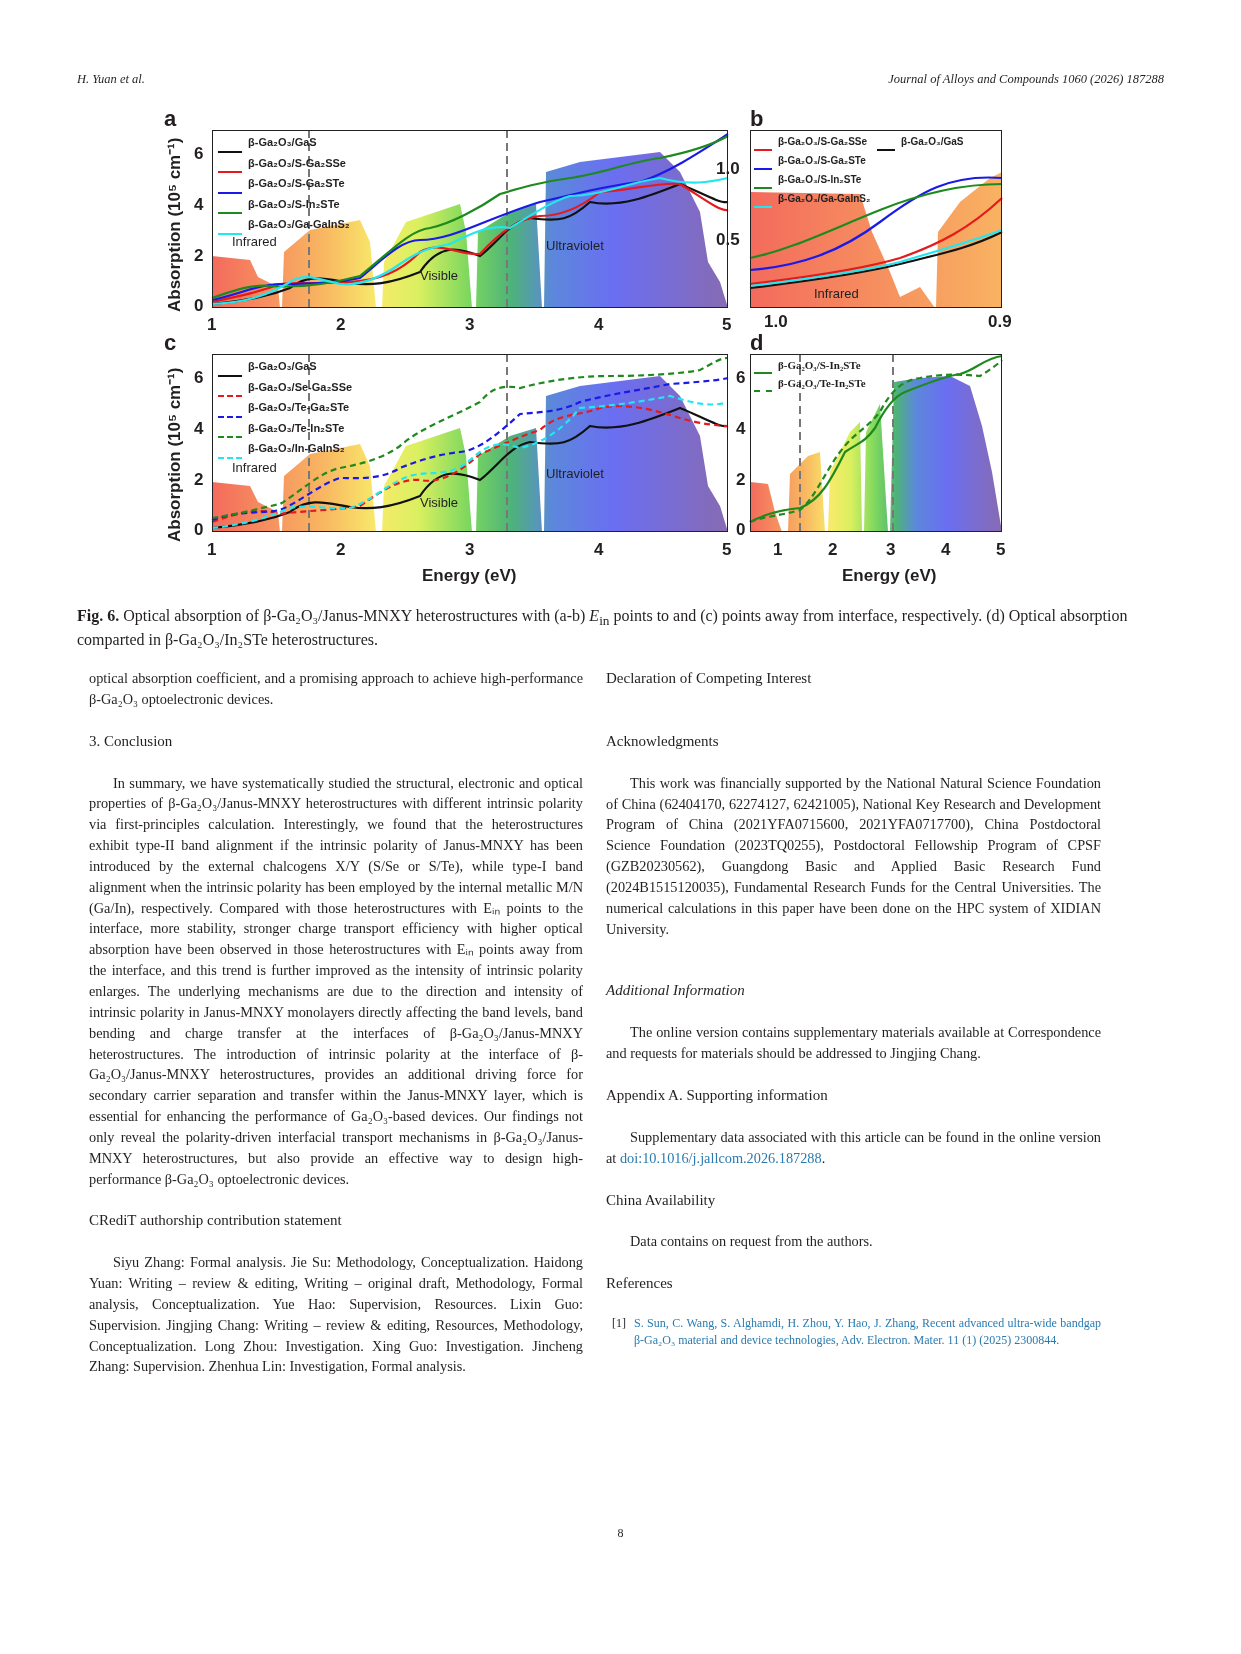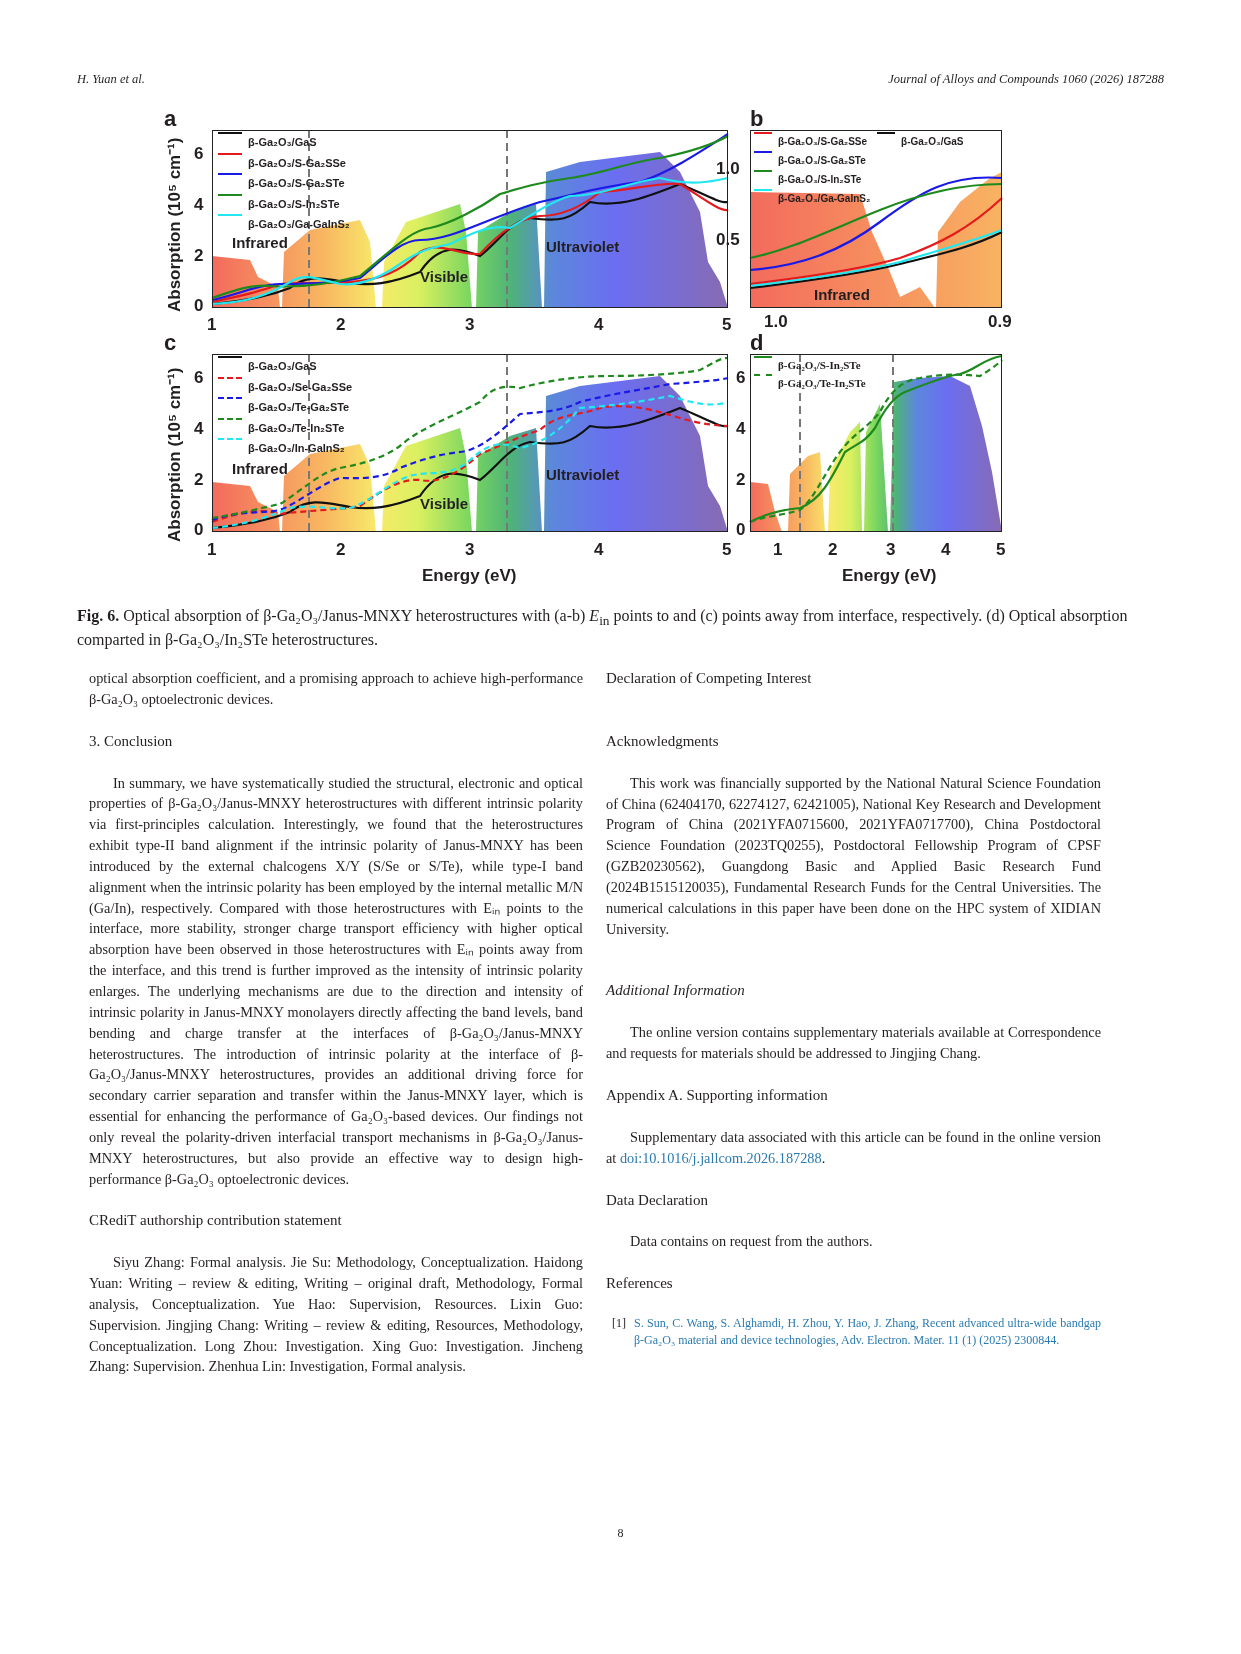--- a/index.html
+++ b/index.html
@@ -8,24 +8,24 @@
   .rh-left { left:77px; }
   .rh-right { right:77px;font-style:italic; }
 
   .figure { position:absolute; left:160px; top:112px; width:920px; height:520px; }
   .plot-area { position:absolute; border:1.5px solid #222; background:#fff; overflow:hidden; }
   .panel-letter { position:absolute; font-family:"Liberation Sans", sans-serif; font-weight:bold; font-size:22px; }
   .tick-y, .tick-x { position:absolute; font-family:"Liberation Sans", sans-serif; font-weight:bold; font-size:17px; }
   .ylabel { position:absolute; font-family:"Liberation Sans", sans-serif; font-weight:bold; font-size:17px; transform:rotate(-90deg); transform-origin:left top; white-space:nowrap; }
   .xlabel { position:absolute; font-family:"Liberation Sans", sans-serif; font-weight:bold; font-size:17px; }
   .legend { position:absolute; font-family:"Liberation Sans", sans-serif; font-weight:bold; font-size:11px; line-height:20.5px; }
-  .legend-row { display:flex; align-items:flex-start; gap:6px; white-space:nowrap; }
+  .legend-row { display:flex; align-items:flex-end; gap:6px; white-space:nowrap; }
   .legend-swatch { width:24px; height:0; border-top:2.5px solid; }
   .legend-swatch.dash { border-top-style:dashed; }
-  .region-label { position:absolute; font-family:"Liberation Sans", sans-serif; font-weight:bold; font-size:15px; }
+  .region-label { position:absolute; font-family:"Liberation Sans", sans-serif; font-weight:normal; font-size:13px; }
   svg { position:absolute; left:0; top:0; }
 
   .caption { position:absolute; left:77px; top:606px; width:1090px; font-size:16px; line-height:19px; font-family:"Liberation Serif", serif; }
   .caption b { font-weight:bold; }
 
   .col { position:absolute; font-size:14.3px; line-height:20.85px; font-family:"Liberation Serif", serif; text-align:justify; }
   .col-left { left:89px; top:668px; width:494px; }
   .col-right { left:606px; top:668px; width:495px; }
   .col p { margin:0; }
   .indent { text-indent:24px; }
@@ -273,21 +273,21 @@
   <div class="gap-m"></div>
     <div class="gap-s"></div>
   <h3 class="section-head italic-head">Additional Information</h3>
   <div class="gap-m"></div>
   <p class="indent">The online version contains supplementary materials available at Correspondence and requests for materials should be addressed to Jingjing Chang.</p>
   <div class="gap-m"></div>
   <h3 class="section-head">Appendix A.  Supporting information</h3>
   <div class="gap-m"></div>
   <p class="indent"><span>Supplementary data associated with this article can be found in the online version at </span><a class="link">doi:10.1016/j.jallcom.2026.187288</a><span>.</span></p>
   <div class="gap-m"></div>
-  <h3 class="section-head">Data Declaration</h3>
+  <h3 class="section-head">China Availability</h3>
   <div class="gap-m"></div>
   <p class="indent">Data contains on request from the authors.</p>
   <div class="gap-m"></div>
   <h3 class="section-head">References</h3>
   <div class="gap-m"></div>
   <div class="ref">
     <span class="num">[1]</span>
     <span>S. Sun, C. Wang, S. Alghamdi, H. Zhou, Y. Hao, J. Zhang, Recent advanced ultra-wide bandgap β-Ga₂O₃ material and device technologies, Adv. Electron. Mater. 11 (1) (2025) 2300844.</span>
   </div>
 </div>

